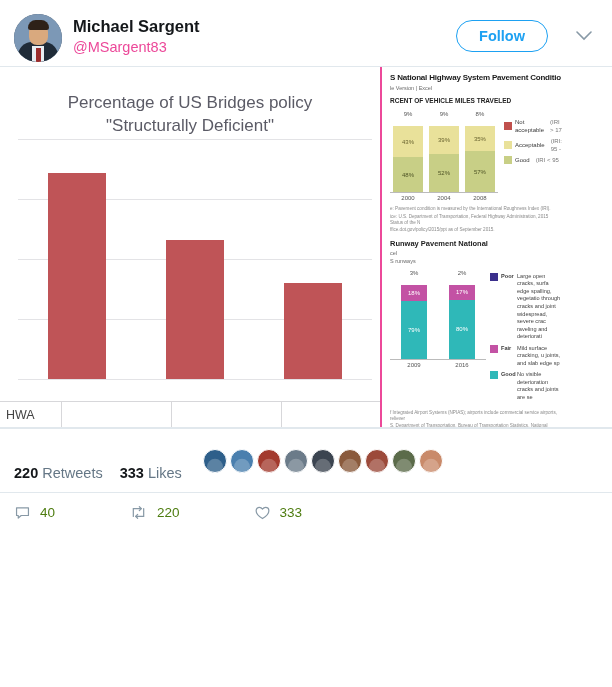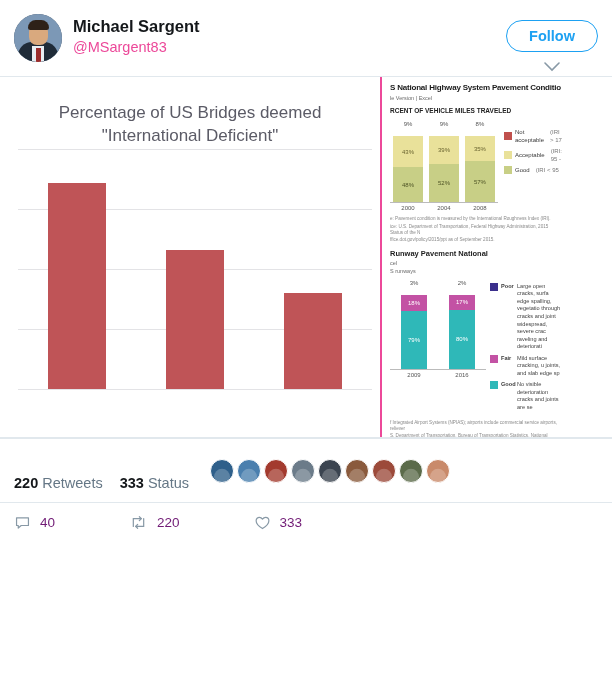--- a/index.html
+++ b/index.html
@@ -67,23 +67,22 @@
   .handle {
     font-size: 14.5px;
     color: #ec4899;
     line-height: 19px;
     margin-top: 2px;
   }
   .header-right {
     margin-left: auto;
     display: flex;
     align-items: center;
-    gap: 10px;
+    gap: 22px;
     padding-top: 6px;
-    flex-direction: column;
   }
   .follow-btn {
     border: 1px solid #1da1f2;
     color: #1da1f2;
     background: #fff;
     border-radius: 100px;
     font-size: 14.5px;
     font-weight: bold;
     padding: 7px 22px;
     cursor: pointer;
@@ -266,21 +265,21 @@
     background: rgba(255,255,255,0.22);
     border-radius: 50%;
     transform: translate(-50%, -20%);
   }
   
   .actions {
     border-top: 1px solid #e1e8ed;
     padding: 11px 14px 12px 14px;
     display: flex;
     align-items: center;
-    color: #701a75;
+    color: #4d7c0f;
     font-size: 13.5px;
   }
   .action {
     display: flex;
     align-items: center;
     margin-right: 74px;
     cursor: pointer;
   }
   .action .ico { margin-right: 9px; display: flex; align-items: center; }
   .action .cnt { font-size: 13.5px; }
@@ -312,36 +311,41 @@
           </svg>
       </span>
     </div>
   </div>
 
 
   <div class="card">
     <div class="card-inner">
 
       <div class="left-chart">
-        <div class="chart-title">Percentage of US Bridges deemed "International Deficient"</div>
+        <div class="chart-title">Percentage of US Bridges policy "Structurally Deficient"</div>
 
         <div class="plot">
           <div class="gridline" style="top:0%;"></div>
           <div class="gridline" style="top:25%;"></div>
           <div class="gridline" style="top:50%;"></div>
           <div class="gridline" style="top:75%;"></div>
           <div class="gridline" style="top:100%;"></div>
           <div class="bars">
             <div class="bar" id="bar0" style="height: 86%; background: rgb(191, 84, 87);"></div>
             <div class="bar" id="bar1" style="height: 58%; background: rgb(191, 84, 87);"></div>
             <div class="bar" id="bar2" style="height: 40%; background: rgb(191, 84, 87);"></div>
           </div>
         </div>
 
 
+        <div class="src-row">
+          <div class="cell c1">HWA</div>
+          <div class="cell c2"></div>
+          <div class="cell c3"></div>
+        </div>
       </div>
 
       <div class="right-panel">
         <div class="rp-title">S National Highway System Pavement Conditio</div>
         <div class="rp-sub">le Version | Excel</div>
         <div class="rp-head">RCENT OF VEHICLE MILES TRAVELED</div>
 
         <div class="rp-chart1">
           <div class="rp-stack-wrap">
             <div class="rp-pcts">
@@ -444,21 +448,21 @@
   </div>
 
 
   <div class="stats">
     <div class="stat-item">
       <b>220</b>
       <span>Retweets</span>
     </div>
     <div class="stat-item">
       <b>333</b>
-      <span>Status</span>
+      <span>Likes</span>
     </div>
     <div class="facepile">
       <div class="face-av" style="background:#2e5f8a;"></div>
       <div class="face-av" style="background:#4a7fae;"></div>
       <div class="face-av" style="background:#a33a2e;"></div>
       <div class="face-av" style="background:#6b7b89;"></div>
       <div class="face-av" style="background:#3b4450;"></div>
       <div class="face-av" style="background:#8a5a3c;"></div>
       <div class="face-av" style="background:#9c4a3a;"></div>
       <div class="face-av" style="background:#5b6b4a;"></div>

